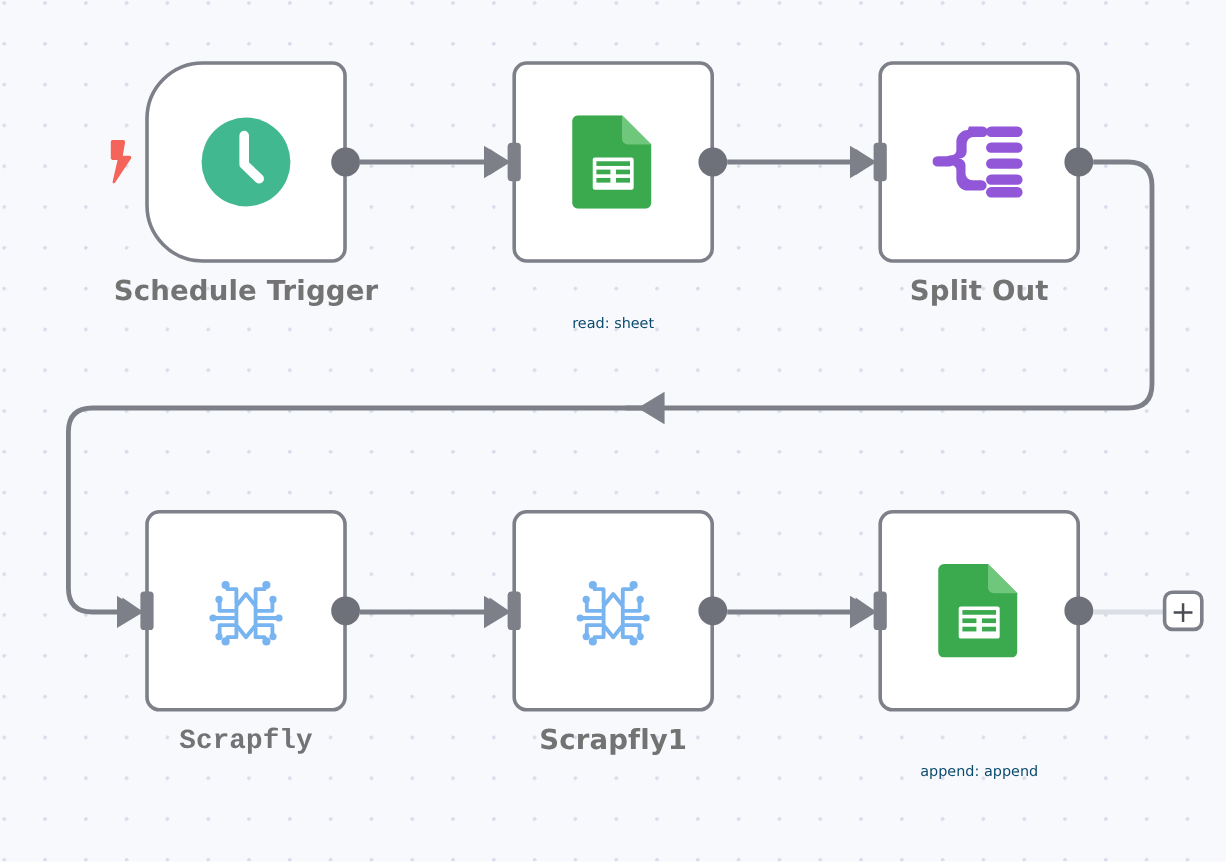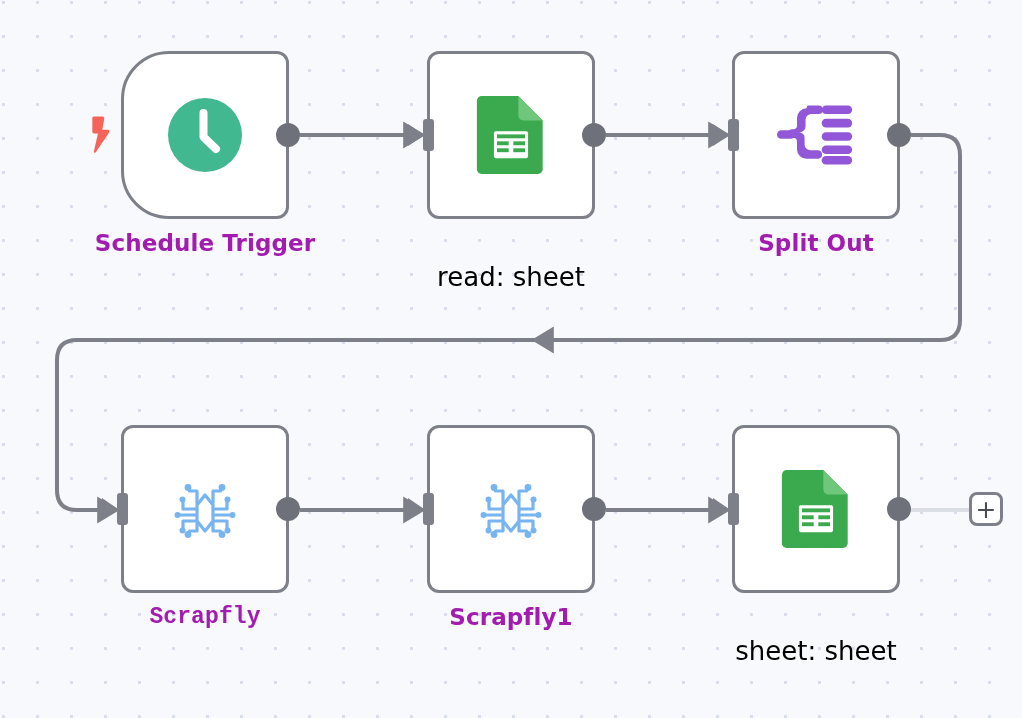--- a/index.html
+++ b/index.html
@@ -105,35 +105,35 @@
   
   .node-label {
     position: absolute;
     width: 340px;
     text-align: center;
     left: 50%;
     margin-left: -170px;
     top: 176px;
     font-size: 23px;
     font-weight: 700;
-    color: #a21caf;
+    color: #737373;
     letter-spacing: 0.1px;
     white-space: nowrap;
     overflow: hidden;
   }
   .node-sublabel {
     position: absolute;
     width: 340px;
     text-align: center;
     left: 50%;
     margin-left: -170px;
     top: 208px;
-    font-size: 26px;
+    font-size: 12px;
     font-weight: 400;
-    color: #000000;
+    color: #0c4a6e;
     white-space: nowrap;
     overflow: hidden;
   }
 
   
   .add-button {
     position: absolute;
     width: 34px;
     height: 34px;
     background: #ffffff;
@@ -354,20 +354,20 @@
         <rect x="16.5" y="31.5" width="23" height="3.2" fill="#3ba94d"></rect>
         <rect x="16.5" y="37.2" width="9.6" height="3.2" fill="#3ba94d"></rect>
         <rect x="29.9" y="37.2" width="9.6" height="3.2" fill="#3ba94d"></rect>
         <rect x="16.5" y="42.9" width="9.6" height="3.2" fill="#3ba94d"></rect>
         <rect x="29.9" y="42.9" width="9.6" height="3.2" fill="#3ba94d"></rect>
       </svg>
     </span>
 
     <span class="port-out"></span>
 
-    <div class="node-sublabel">sheet: sheet</div>
+    <div class="node-sublabel">append: append</div>
   </div>
 
   <div class="add-button" style="left:969px; top:492px;">
     <span>+</span>
   </div>
 
 </div>
 
 </body></html>

